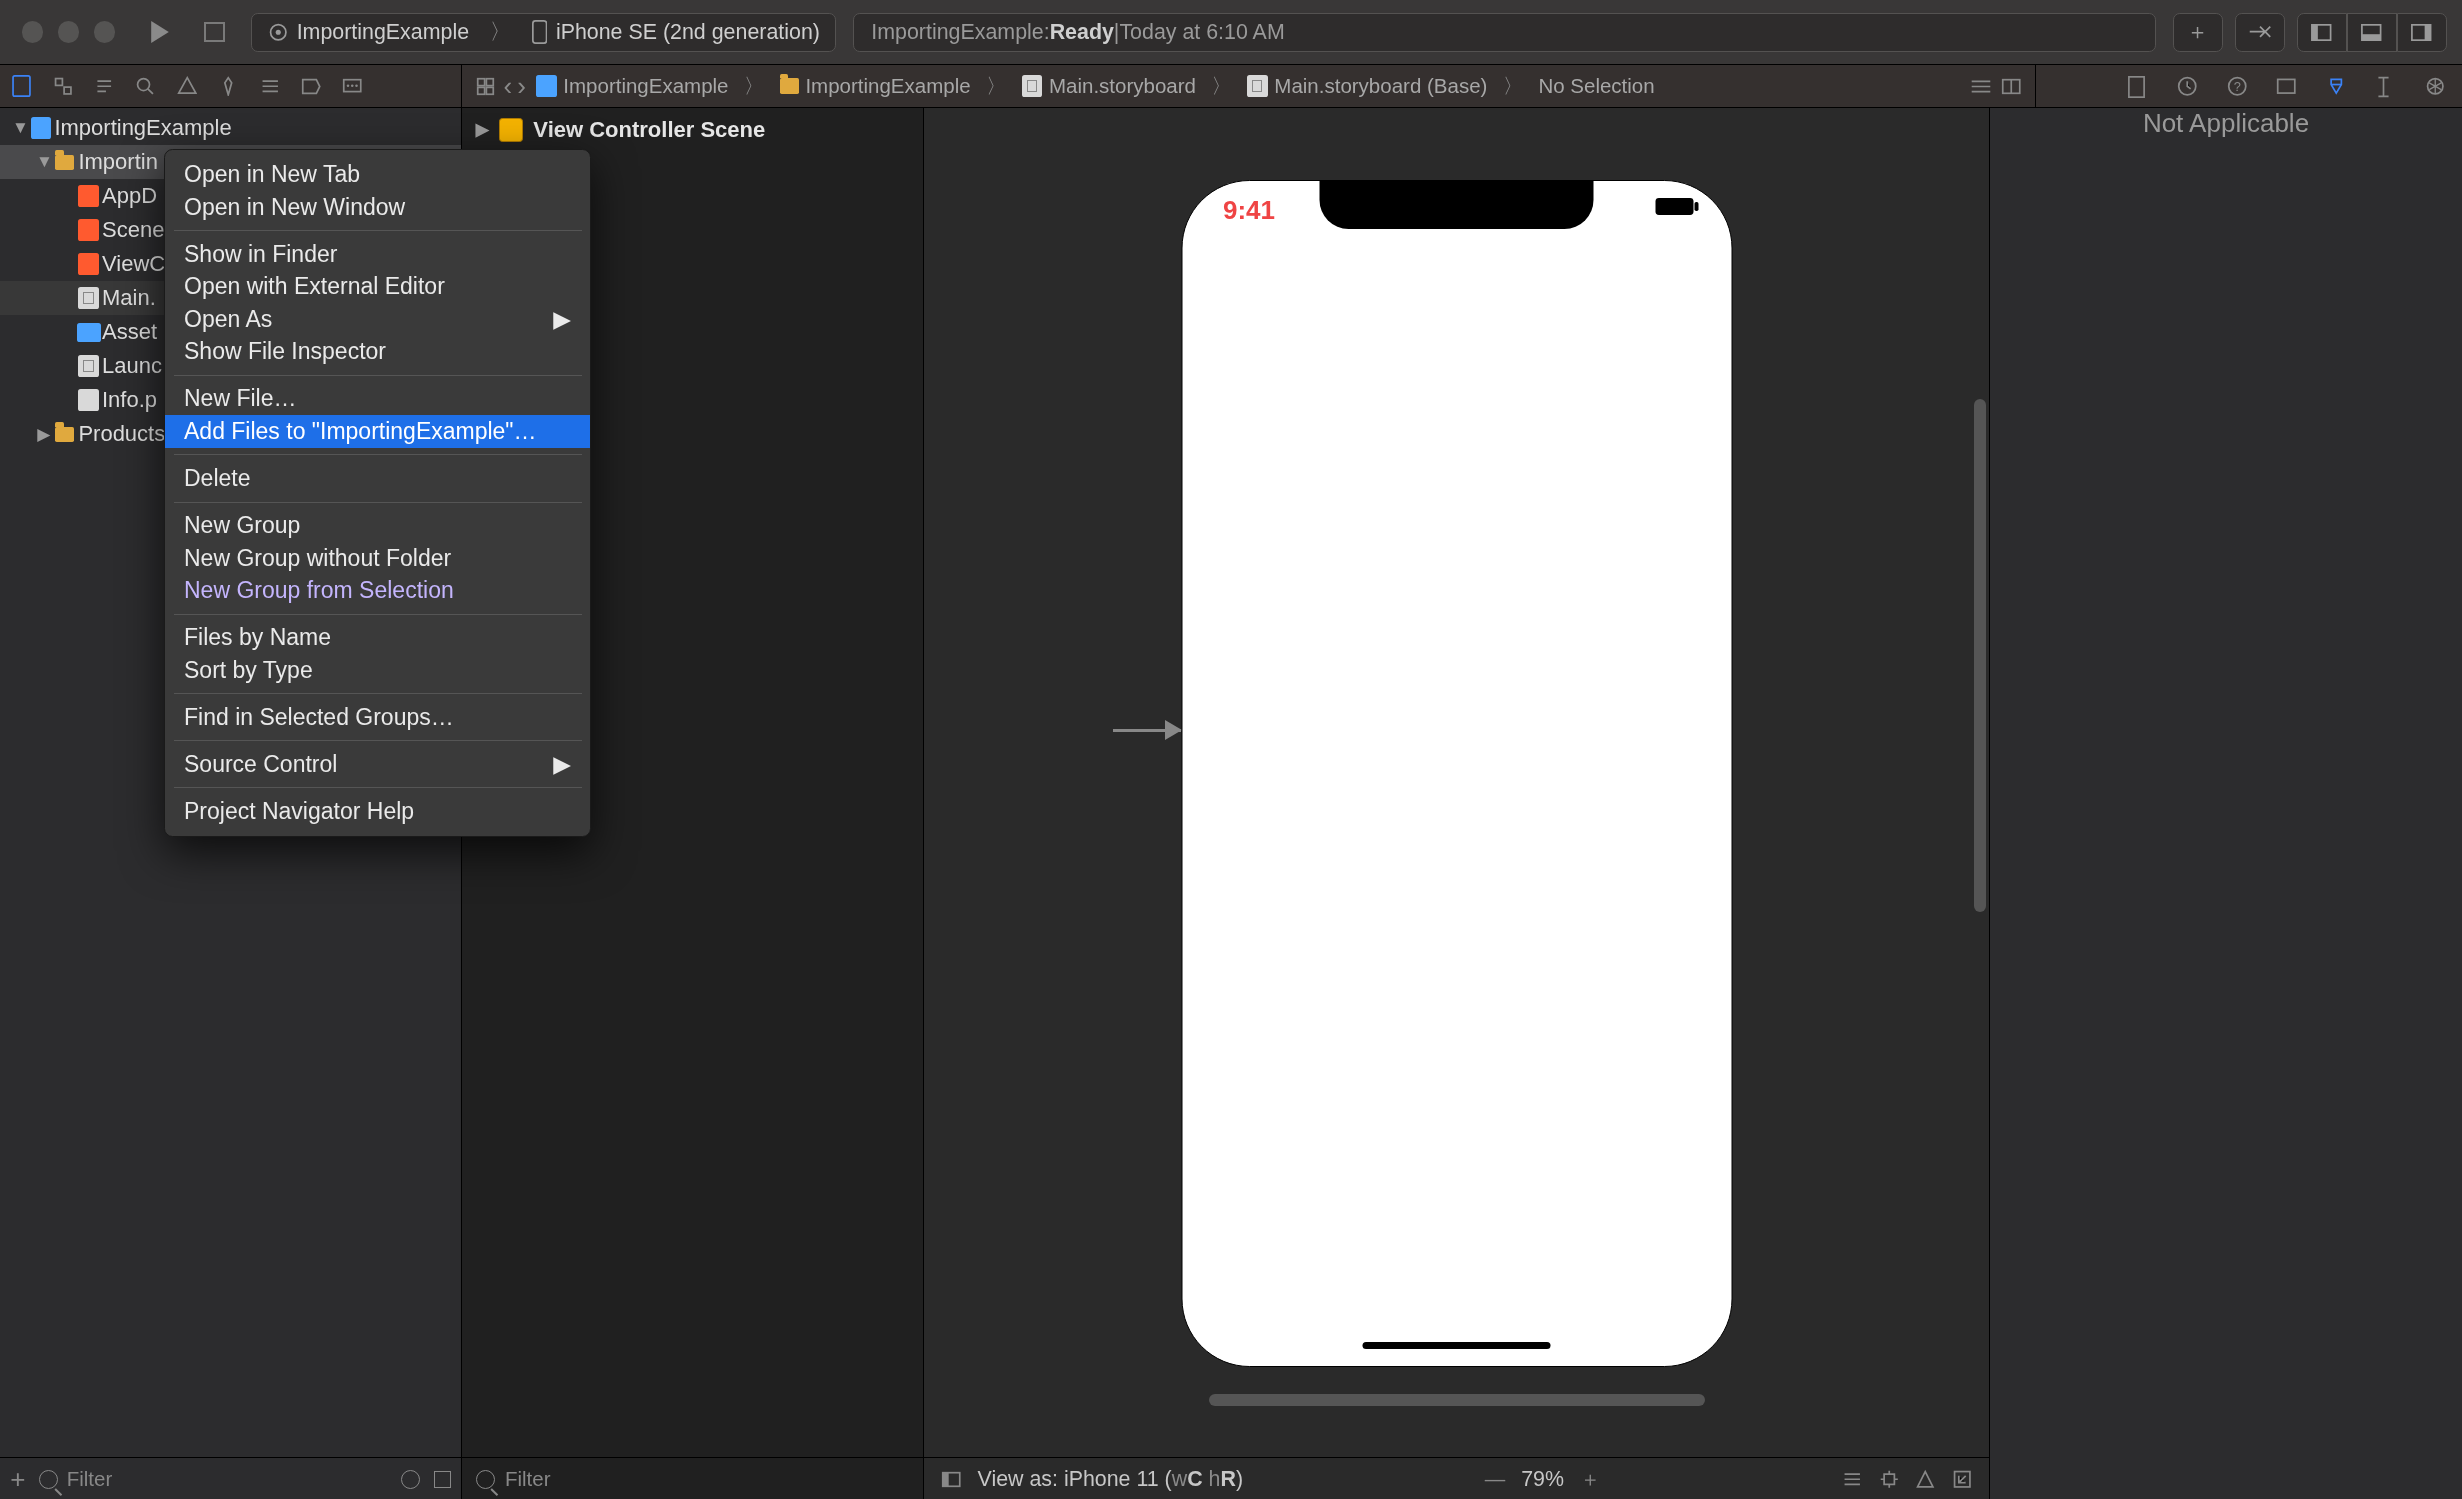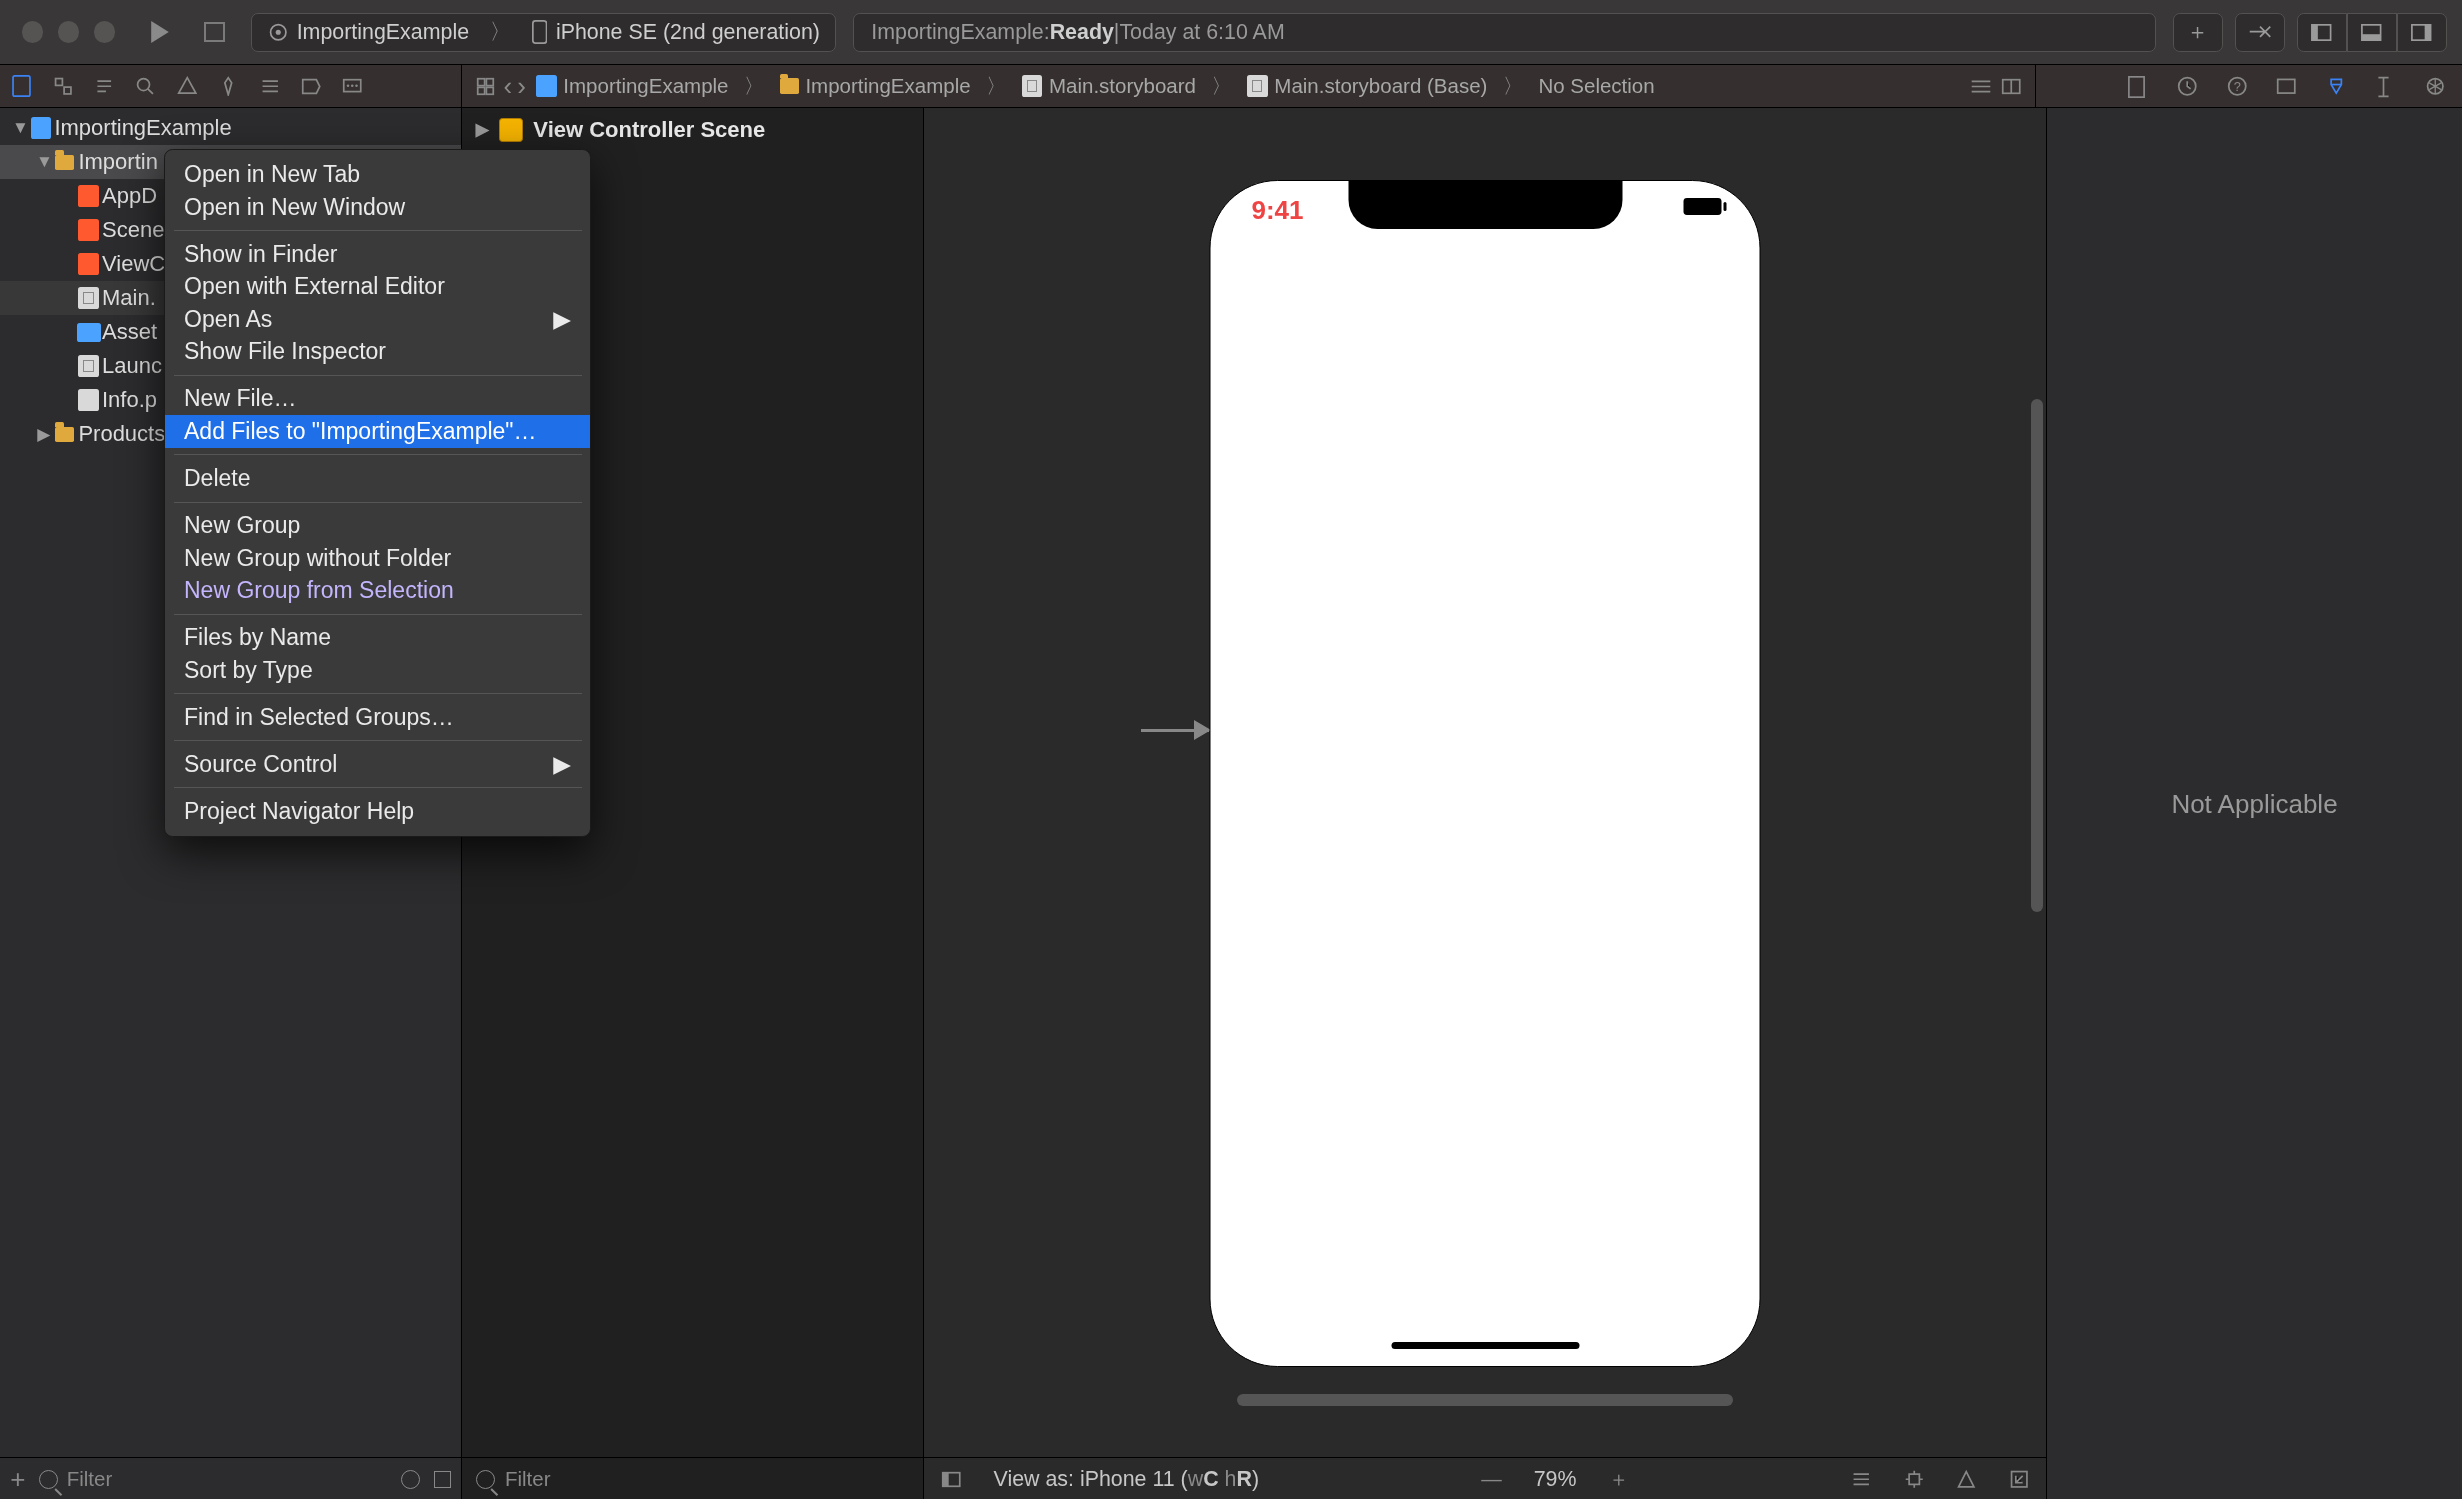--- a/index.html
+++ b/index.html
@@ -35,21 +35,21 @@
   .jump-bar .crumb { display: flex; align-items: center; gap: 6.8px; padding: 0 5.1px; }
   .folder-ic { width: 19px; height: 15.4px; background: #e0a93e; border-radius: 1.7px; display:inline-block; position:relative; }
   .folder-ic::before { content:""; position:absolute; top:-4.3px; left:0; width:8.5px; height:4.3px; background:#e0a93e; border-radius:1.7px 1.7px 0 0;}
   .insp-ic { width:20.5px; height:20.5px; color:#888; }
 
   
   .main { display: flex; height: calc(1500px - 65px - 43px); }
   .col-nav { width: 462px; background: #2c2c2e; border-right: 1.7px solid #000; display: flex; flex-direction: column; position: relative; }
   .col-outline { width: 462px; background: #202020; border-right: 1.7px solid #000; display:flex; flex-direction:column; }
   .col-canvas { flex: 1; background: #2a2a2a; display: flex; flex-direction: column; position: relative; }
-  .col-insp { width: 416px; background: #2c2c2e; border-left: 1.7px solid #000; display:flex; align-items:center; justify-content:center; color:#9a9a9a; font-size:26px; }
+  .col-insp { width: 473px; background: #2c2c2e; border-left: 1.7px solid #000; display:flex; align-items:flex-start; justify-content:center; color:#9a9a9a; font-size:26px; }
 
   
   .tree { flex:1; overflow:hidden; padding-top:3.4px; font-size:22px; }
   .row { height:34px; display:flex; align-items:center; padding-right:8.5px; color:#ddd; white-space:nowrap; }
   .row .disc { width:15.4px; text-align:center; color:#9a9a9a; font-size:17px; }
   .row .ic { width:27px; display:flex; justify-content:center; }
   .row.sel { background:#4a4a4c; }
   .proj-ic{ width:20.5px; height:22px; background:#4ba3ff; border-radius:2.6px; display:inline-block;}
   .swift-ic{ width:20.5px; height:22px; background:#ff5a2f; border-radius:2.6px; display:inline-block;}
   .sb-ic{ width:20.5px; height:22px; background:#d9d9d9; border-radius:2.6px; display:inline-block; position:relative;}
@@ -78,21 +78,21 @@
   .notch{ position:absolute; top:0; left:50%; transform:translateX(-50%); width:274px; height:48px; background:#000; border-radius:0 0 29px 29px;}
   .sb-time{ position:absolute; top:13.7px; left:41px; font-weight:700; color:#ef4444; font-size:26px;}
   .sb-batt{ position:absolute; top:17px; right:38px; width:38px; height:17px; background:#000; border-radius:3.4px;}
   .sb-batt::after{content:"";position:absolute; right:-5.1px; top:4.3px; width:3.4px; height:8.5px; background:#000; border-radius:1.7px;}
   .home-ind{ position:absolute; bottom:17px; left:50%; transform:translateX(-50%); width:188px; height:6.8px; background:#000; border-radius:5.1px;}
   .entry-arrow{ position:absolute; top:46%; width:68px; height:3.4px; background:#888;}
   .entry-arrow::after{ content:""; position:absolute; right:-1.7px; top:-8.5px; width:0;height:0;border-left:17px solid #888;border-top:10.3px solid transparent;border-bottom:10.3px solid transparent;}
   .canvas-sb{ position:absolute; right:3.4px; top:291px; width:12px; height:513px; background:#555; border-radius:6.8px;}
   .canvas-hb{ position:absolute; bottom:51px; left:50%; transform:translateX(-50%); width:496px; height:12px; background:#555; border-radius:6.8px;}
 
-  .canvas-footer{ height:43px; border-top:1.7px solid #000; background:#2a2a2a; display:flex; align-items:center; padding:0 17px; gap:32px; color:#c7c7c7; font-size:21.4px;}
+  .canvas-footer{ height:43px; border-top:1.7px solid #000; background:#2a2a2a; display:flex; align-items:center; padding:0 17px; gap:16px; color:#c7c7c7; font-size:21.4px;}
   .canvas-footer .spacer{ flex:1; }
   .cf-ic{ color:#888; font-size:20.5px;}
 
   
   .ctx{ position:absolute; top:41px; left:164px; width:427px; background:#3a3a3a; border:0.9px solid #1a1a1a; border-radius:8.5px; box-shadow:0 15.4px 43px rgba(0,0,0,.7); padding:8.5px 0; z-index:50;}
   .ctx .mi{ height:32.5px; padding:0 19px; display:flex; align-items:center; justify-content:space-between; font-size:23px; color:#eaeaea;}
   .ctx .mi.disabled{ color:#c4b5fd; }
   .ctx .mi.hot{ background:#1e6fe8; color:#fff; }
   .ctx hr{ border:0; border-top:0.9px solid #555; margin:6.8px 8.5px;}
 

